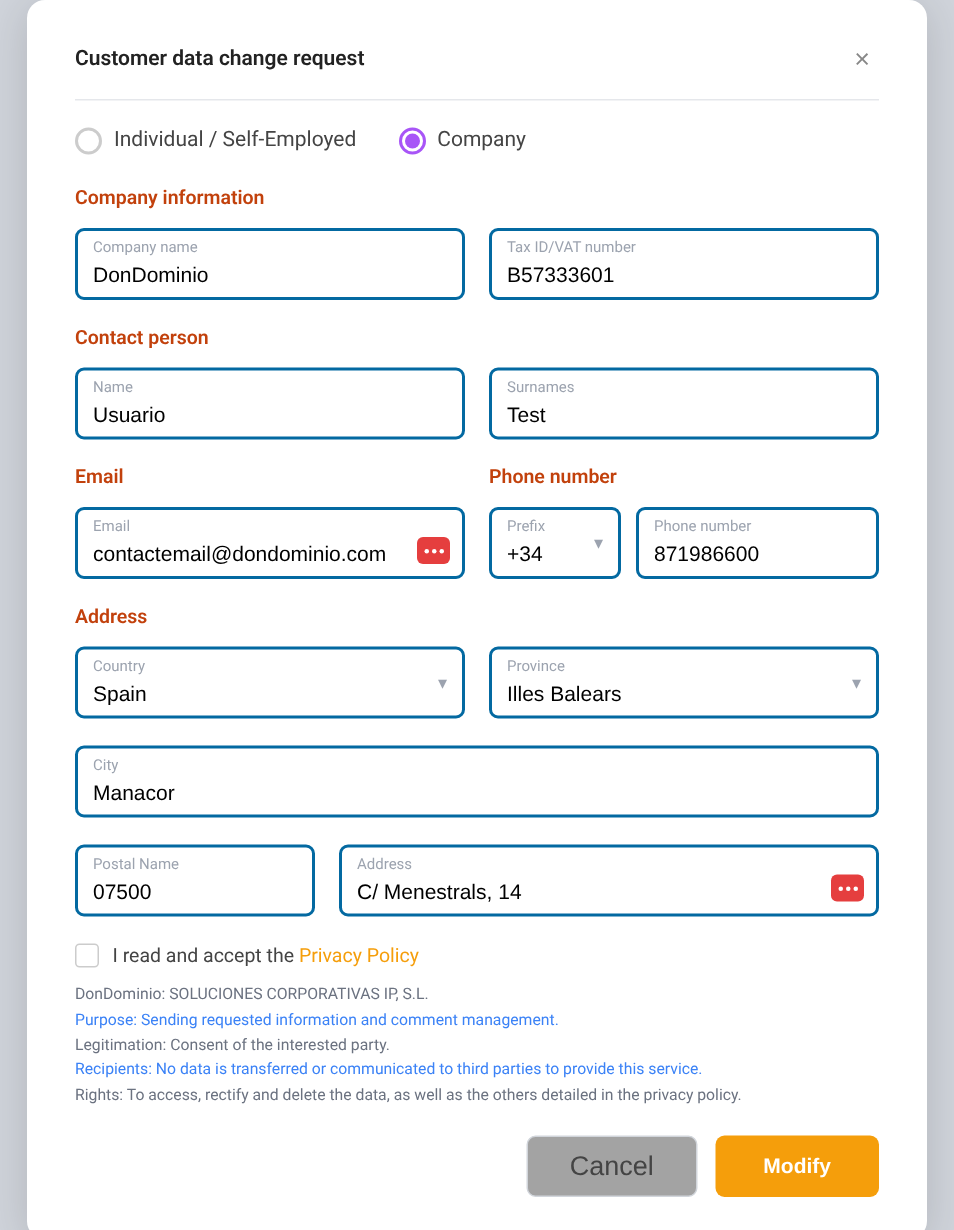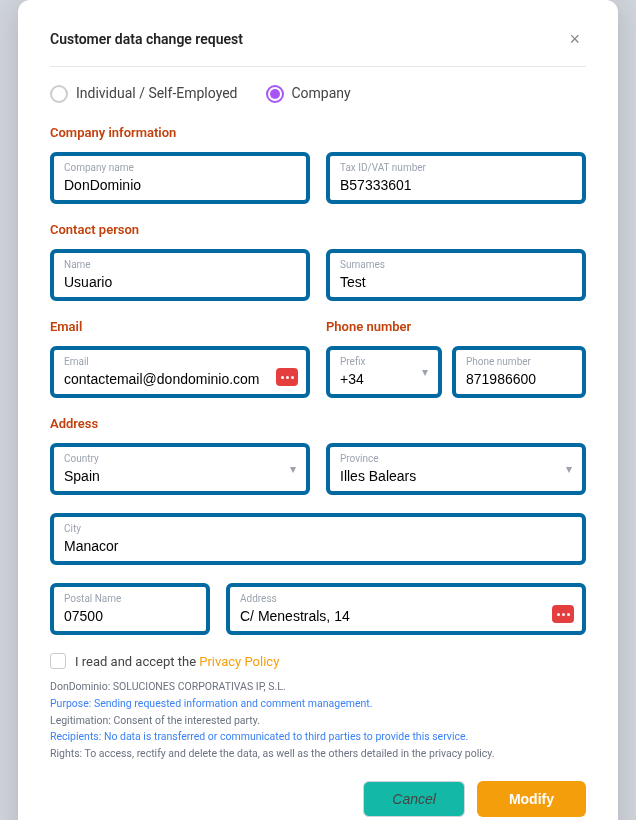--- a/index.html
+++ b/index.html
@@ -88,21 +88,21 @@
       gap: 16px;
       margin-bottom: 18px;
     }
     .form-field {
       flex: 1;
       position: relative;
     }
     .form-field.full { flex: 1 1 100%; }
     .input-wrapper {
       position: relative;
-      border: 4px solid #0369a1;
+      border: 2px solid #0369a1;
       border-radius: 6px;
       padding: 6px 10px 6px 10px;
       background: #fff;
     }
     .input-wrapper label {
       display: block;
       font-size: 10px;
       color: #9ca3af;
       margin-bottom: 2px;
     }
@@ -152,21 +152,21 @@
       transform: translateY(-50%);
       pointer-events: none;
       color: #9ca3af;
       font-size: 12px;
     }
     .prefix-phone {
       display: flex;
       gap: 10px;
     }
     .prefix-field {
-      width: 116px;
+      width: 88px;
       flex-shrink: 0;
     }
     .phone-field {
       flex: 1;
     }
     .section-block {
       margin-bottom: 4px;
     }
     .privacy-section {
       margin-top: 12px;
@@ -202,29 +202,28 @@
     .legal-text .blue {
       color: #3b82f6;
     }
     .footer-buttons {
       display: flex;
       justify-content: flex-end;
       gap: 12px;
       margin-top: 18px;
     }
     .btn-cancel {
-      background: #14b8a6;
+      background: #a3a3a3;
       border: 1.5px solid #d1d5db;
       border-radius: 6px;
       padding: 9px 28px;
-      font-size: 14px;
+      font-size: 18px;
       color: #444;
       cursor: pointer;
       font-weight: 500;
-      font-style: italic;
     }
     .btn-modify {
       background: #f59e0b;
       border: none;
       border-radius: 6px;
       padding: 9px 32px;
       font-size: 14px;
       color: #fff;
       cursor: pointer;
       font-weight: 600;

